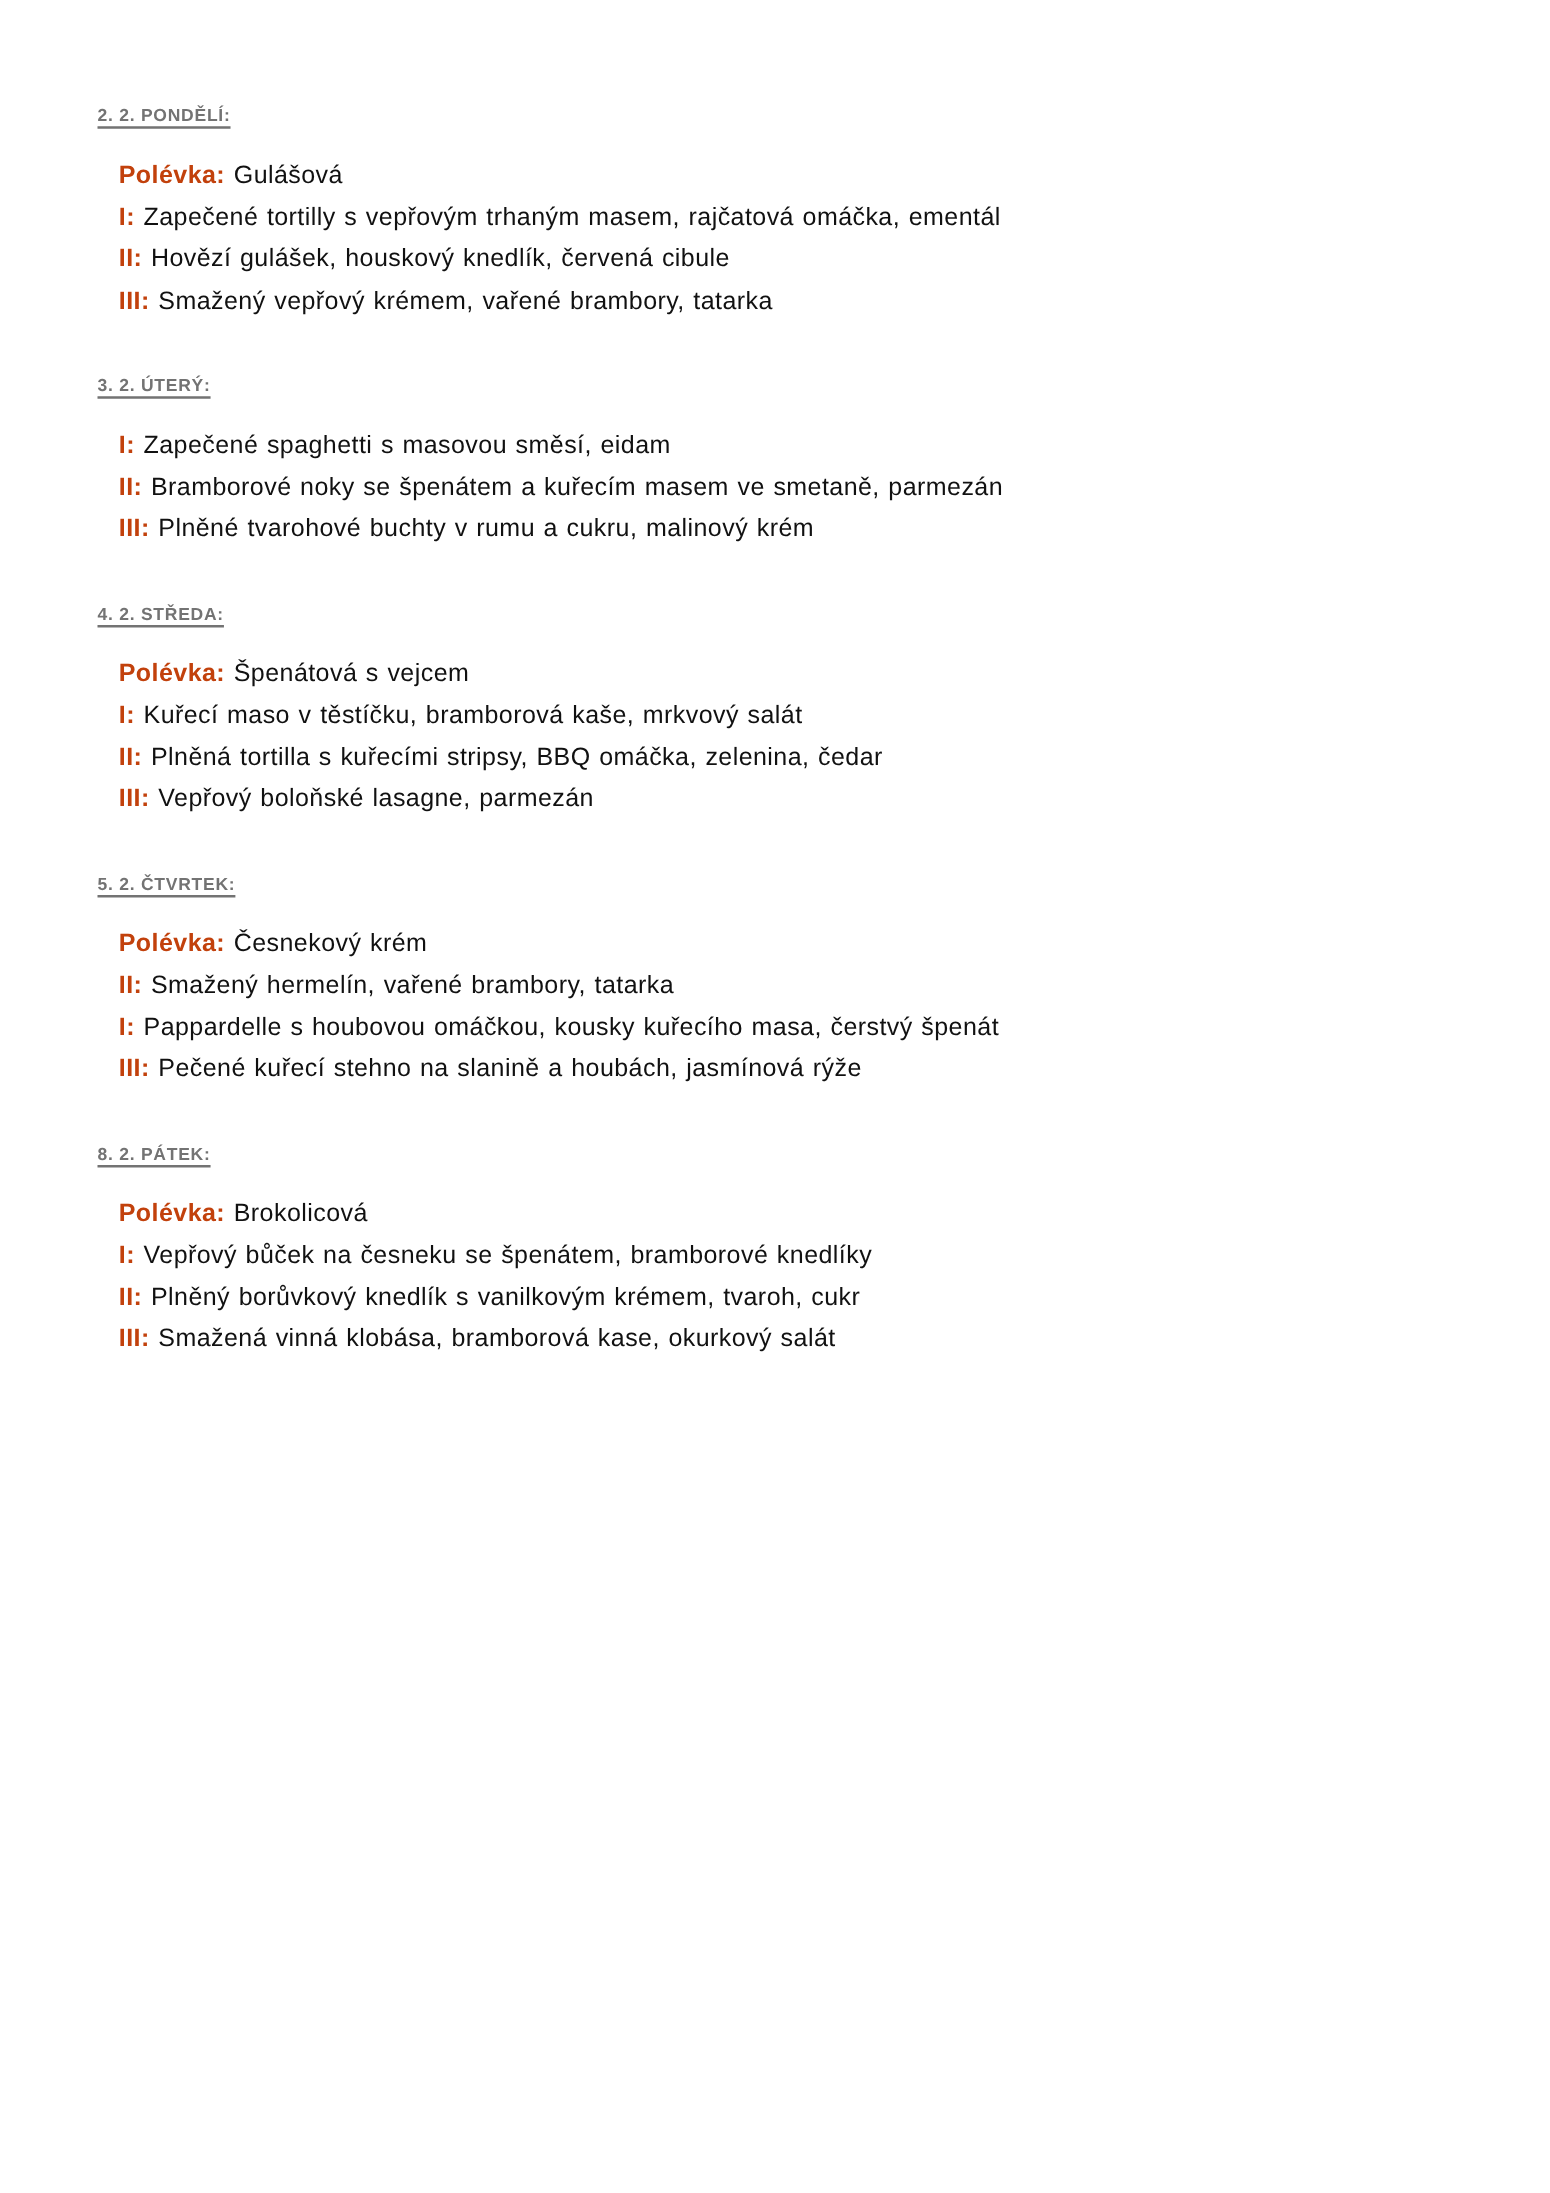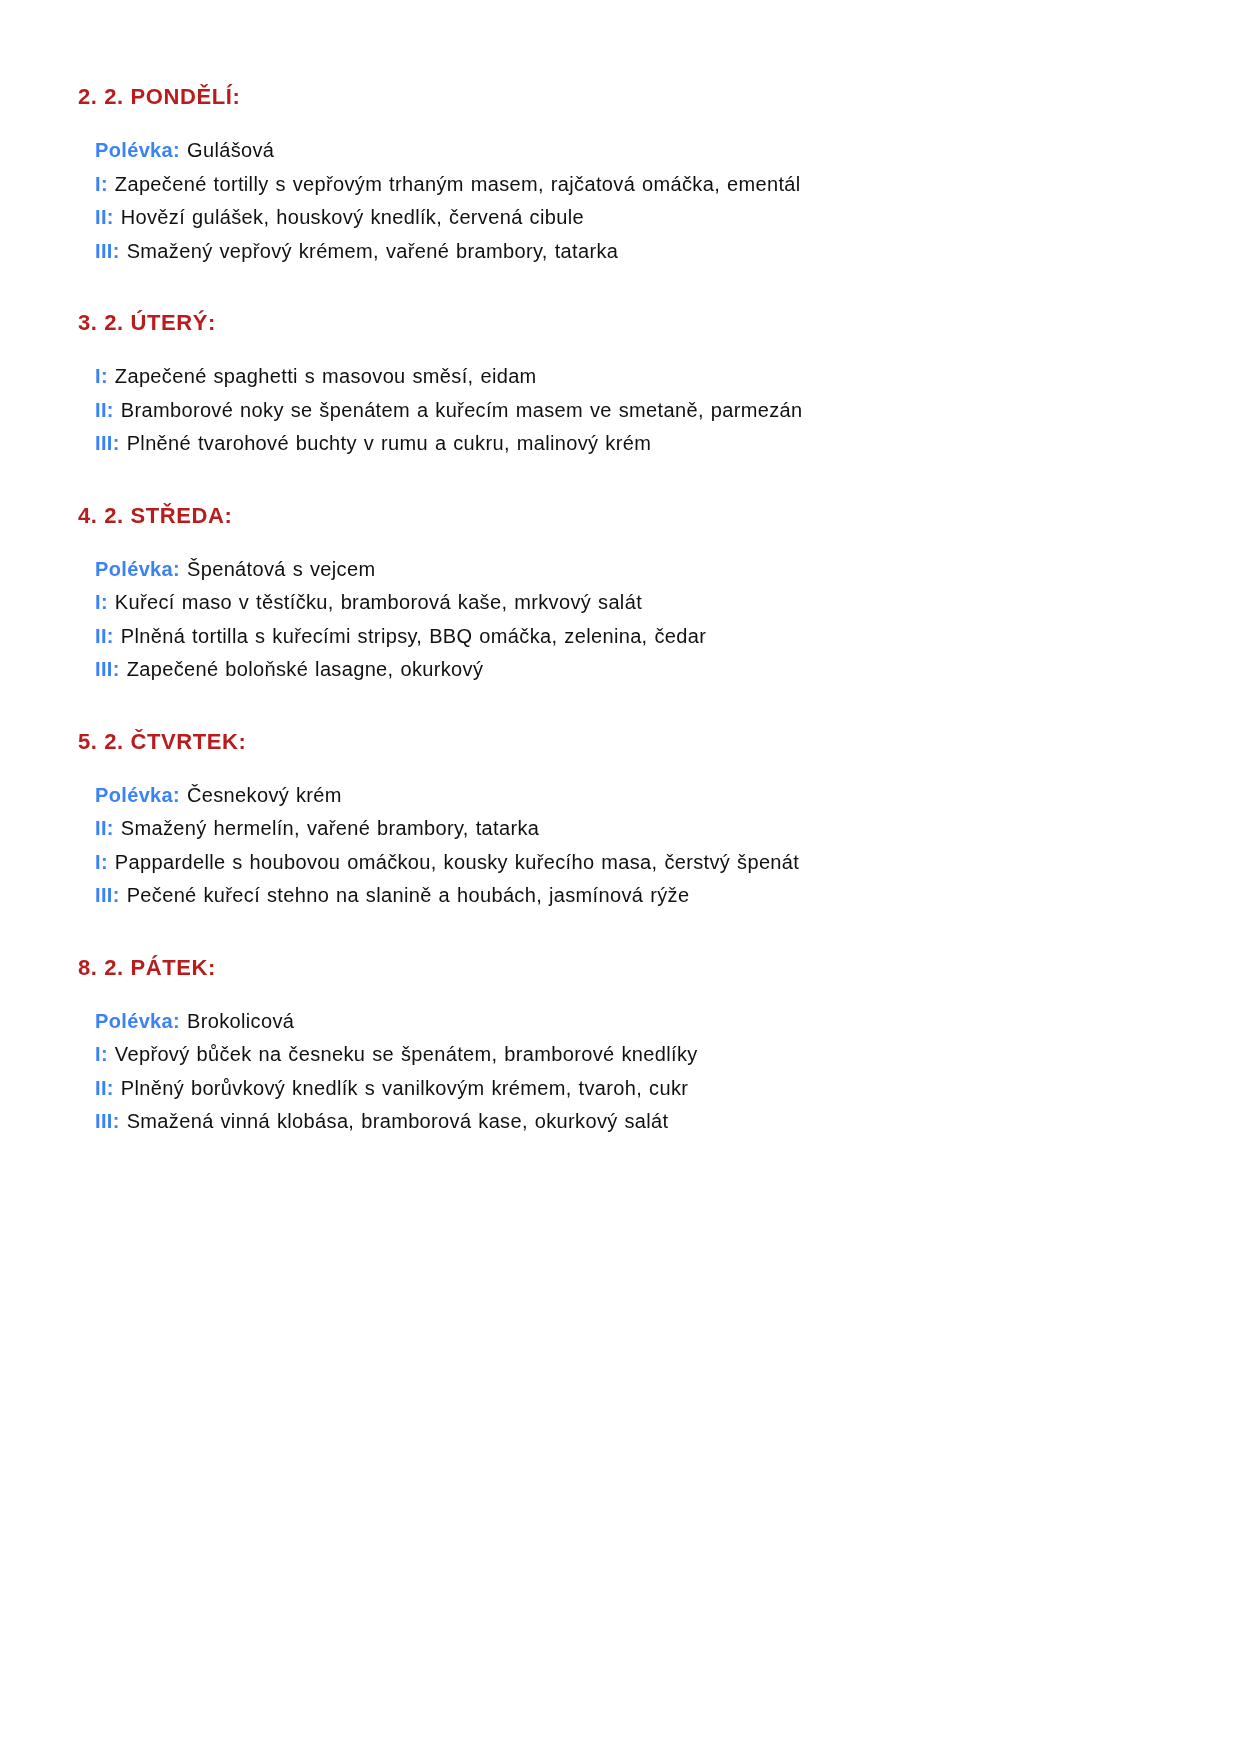--- a/index.html
+++ b/index.html
@@ -20,41 +20,42 @@
     width: 1240px;
     min-height: 1754px;
     padding: 84px 70px 40px 78px;
     background: #ffffff;
   }
   .day {
     margin: 0 0 42px 0;
   }
   .day-heading {
     margin: 0 0 24px 0;
-    font-size: 22px;
+    font-size: 14px;
     font-weight: bold;
     letter-spacing: 0.6px;
+    text-decoration: underline;
     text-decoration-thickness: 2px;
     text-underline-offset: 4px;
-    color: #b91c1c;
+    color: #737373;
   }
   .day-body {
     margin-left: 17px;
   }
   .line {
     margin: 0;
     font-size: 20px;
     line-height: 33.5px;
     letter-spacing: 0.35px;
     word-spacing: 1px;
     color: #111111;
   }
   .lbl {
     font-weight: bold;
-    color: #3b82f6;
+    color: #c2410c;
   }
 </style>
 </head>
 <body>
 
 <div class="page">
   <div>
       <section class="day">
         <h2 class="day-heading">2. 2. PONDĚLÍ:</h2>
         <div class="day-body">
@@ -71,21 +72,21 @@
           <p class="line"><b class="lbl">II:</b> <span class="val">Bramborové noky se špenátem a kuřecím masem ve smetaně, parmezán</span></p>
           <p class="line"><b class="lbl">III:</b> <span class="val">Plněné tvarohové buchty v rumu a cukru, malinový krém</span></p>
         </div>
       </section>
       <section class="day">
         <h2 class="day-heading">4. 2. STŘEDA:</h2>
         <div class="day-body">
           <p class="line"><b class="lbl">Polévka:</b> <span class="val">Špenátová s vejcem</span></p>
           <p class="line"><b class="lbl">I:</b> <span class="val">Kuřecí maso v těstíčku, bramborová kaše, mrkvový salát</span></p>
           <p class="line"><b class="lbl">II:</b> <span class="val">Plněná tortilla s kuřecími stripsy, BBQ omáčka, zelenina, čedar</span></p>
-          <p class="line"><b class="lbl">III:</b> <span class="val">Zapečené boloňské lasagne, okurkový</span></p>
+          <p class="line"><b class="lbl">III:</b> <span class="val">Vepřový boloňské lasagne, parmezán</span></p>
         </div>
       </section>
       <section class="day">
         <h2 class="day-heading">5. 2. ČTVRTEK:</h2>
         <div class="day-body">
           <p class="line"><b class="lbl">Polévka:</b> <span class="val">Česnekový krém</span></p>
           <p class="line"><b class="lbl">II:</b> <span class="val">Smažený hermelín, vařené brambory, tatarka</span></p>
           <p class="line"><b class="lbl">I:</b> <span class="val">Pappardelle s houbovou omáčkou, kousky kuřecího masa, čerstvý špenát</span></p>
           <p class="line"><b class="lbl">III:</b> <span class="val">Pečené kuřecí stehno na slanině a houbách, jasmínová rýže</span></p>
         </div>

